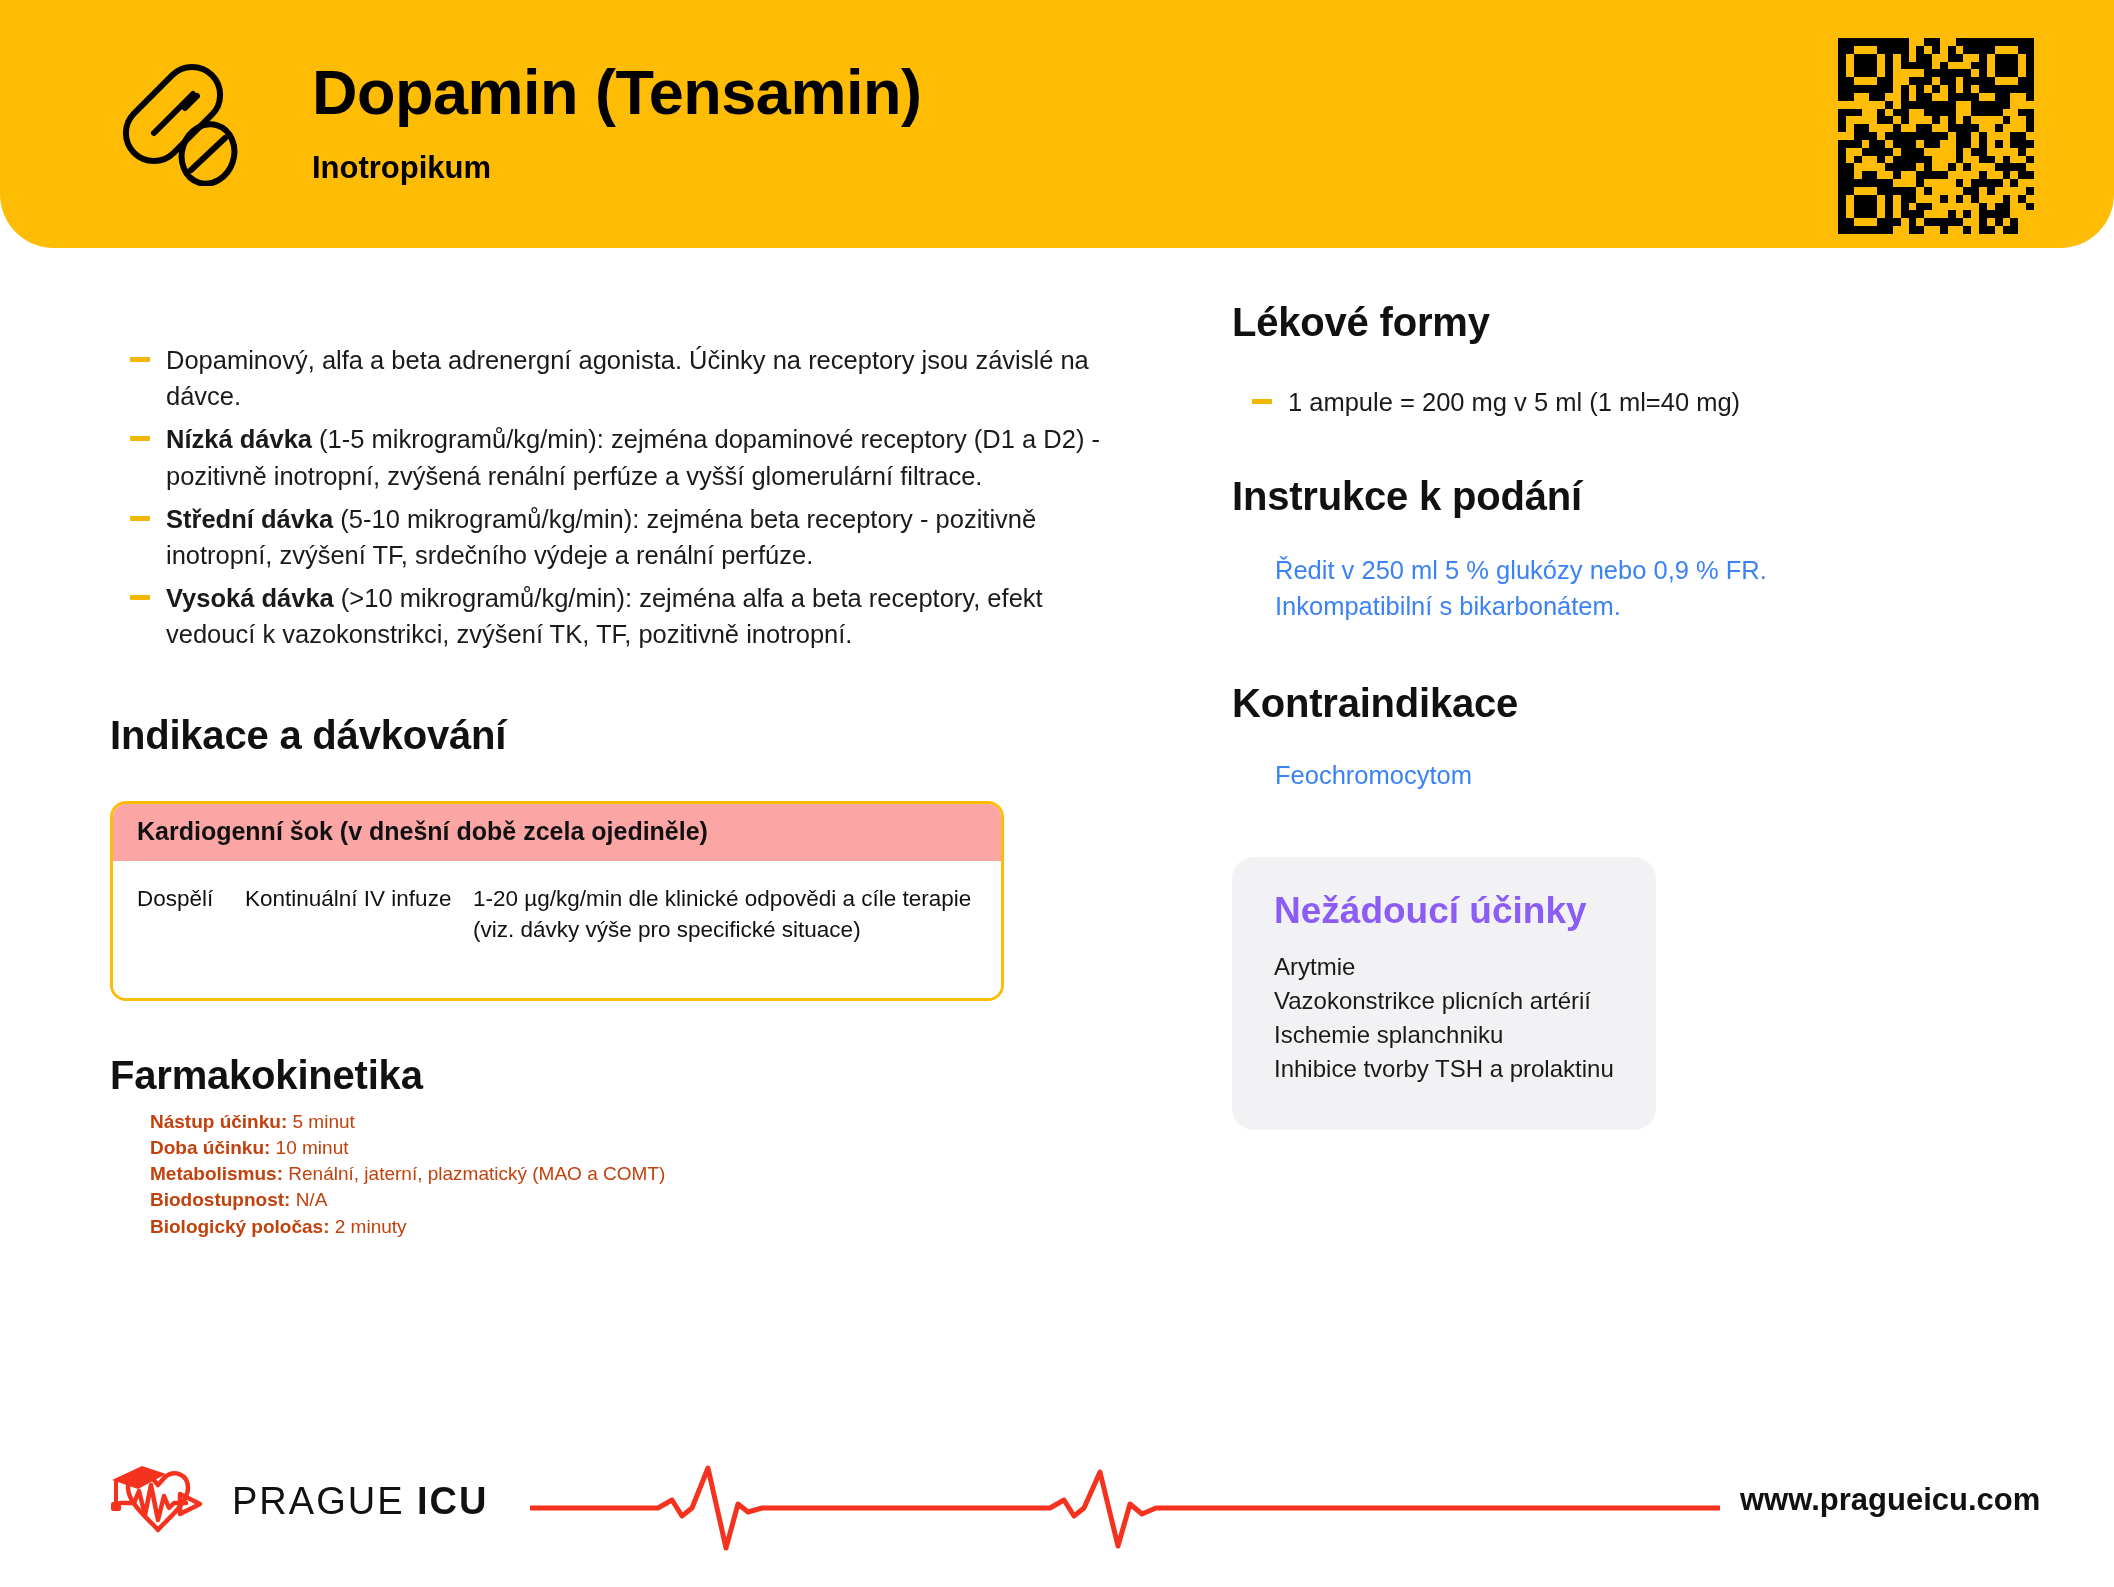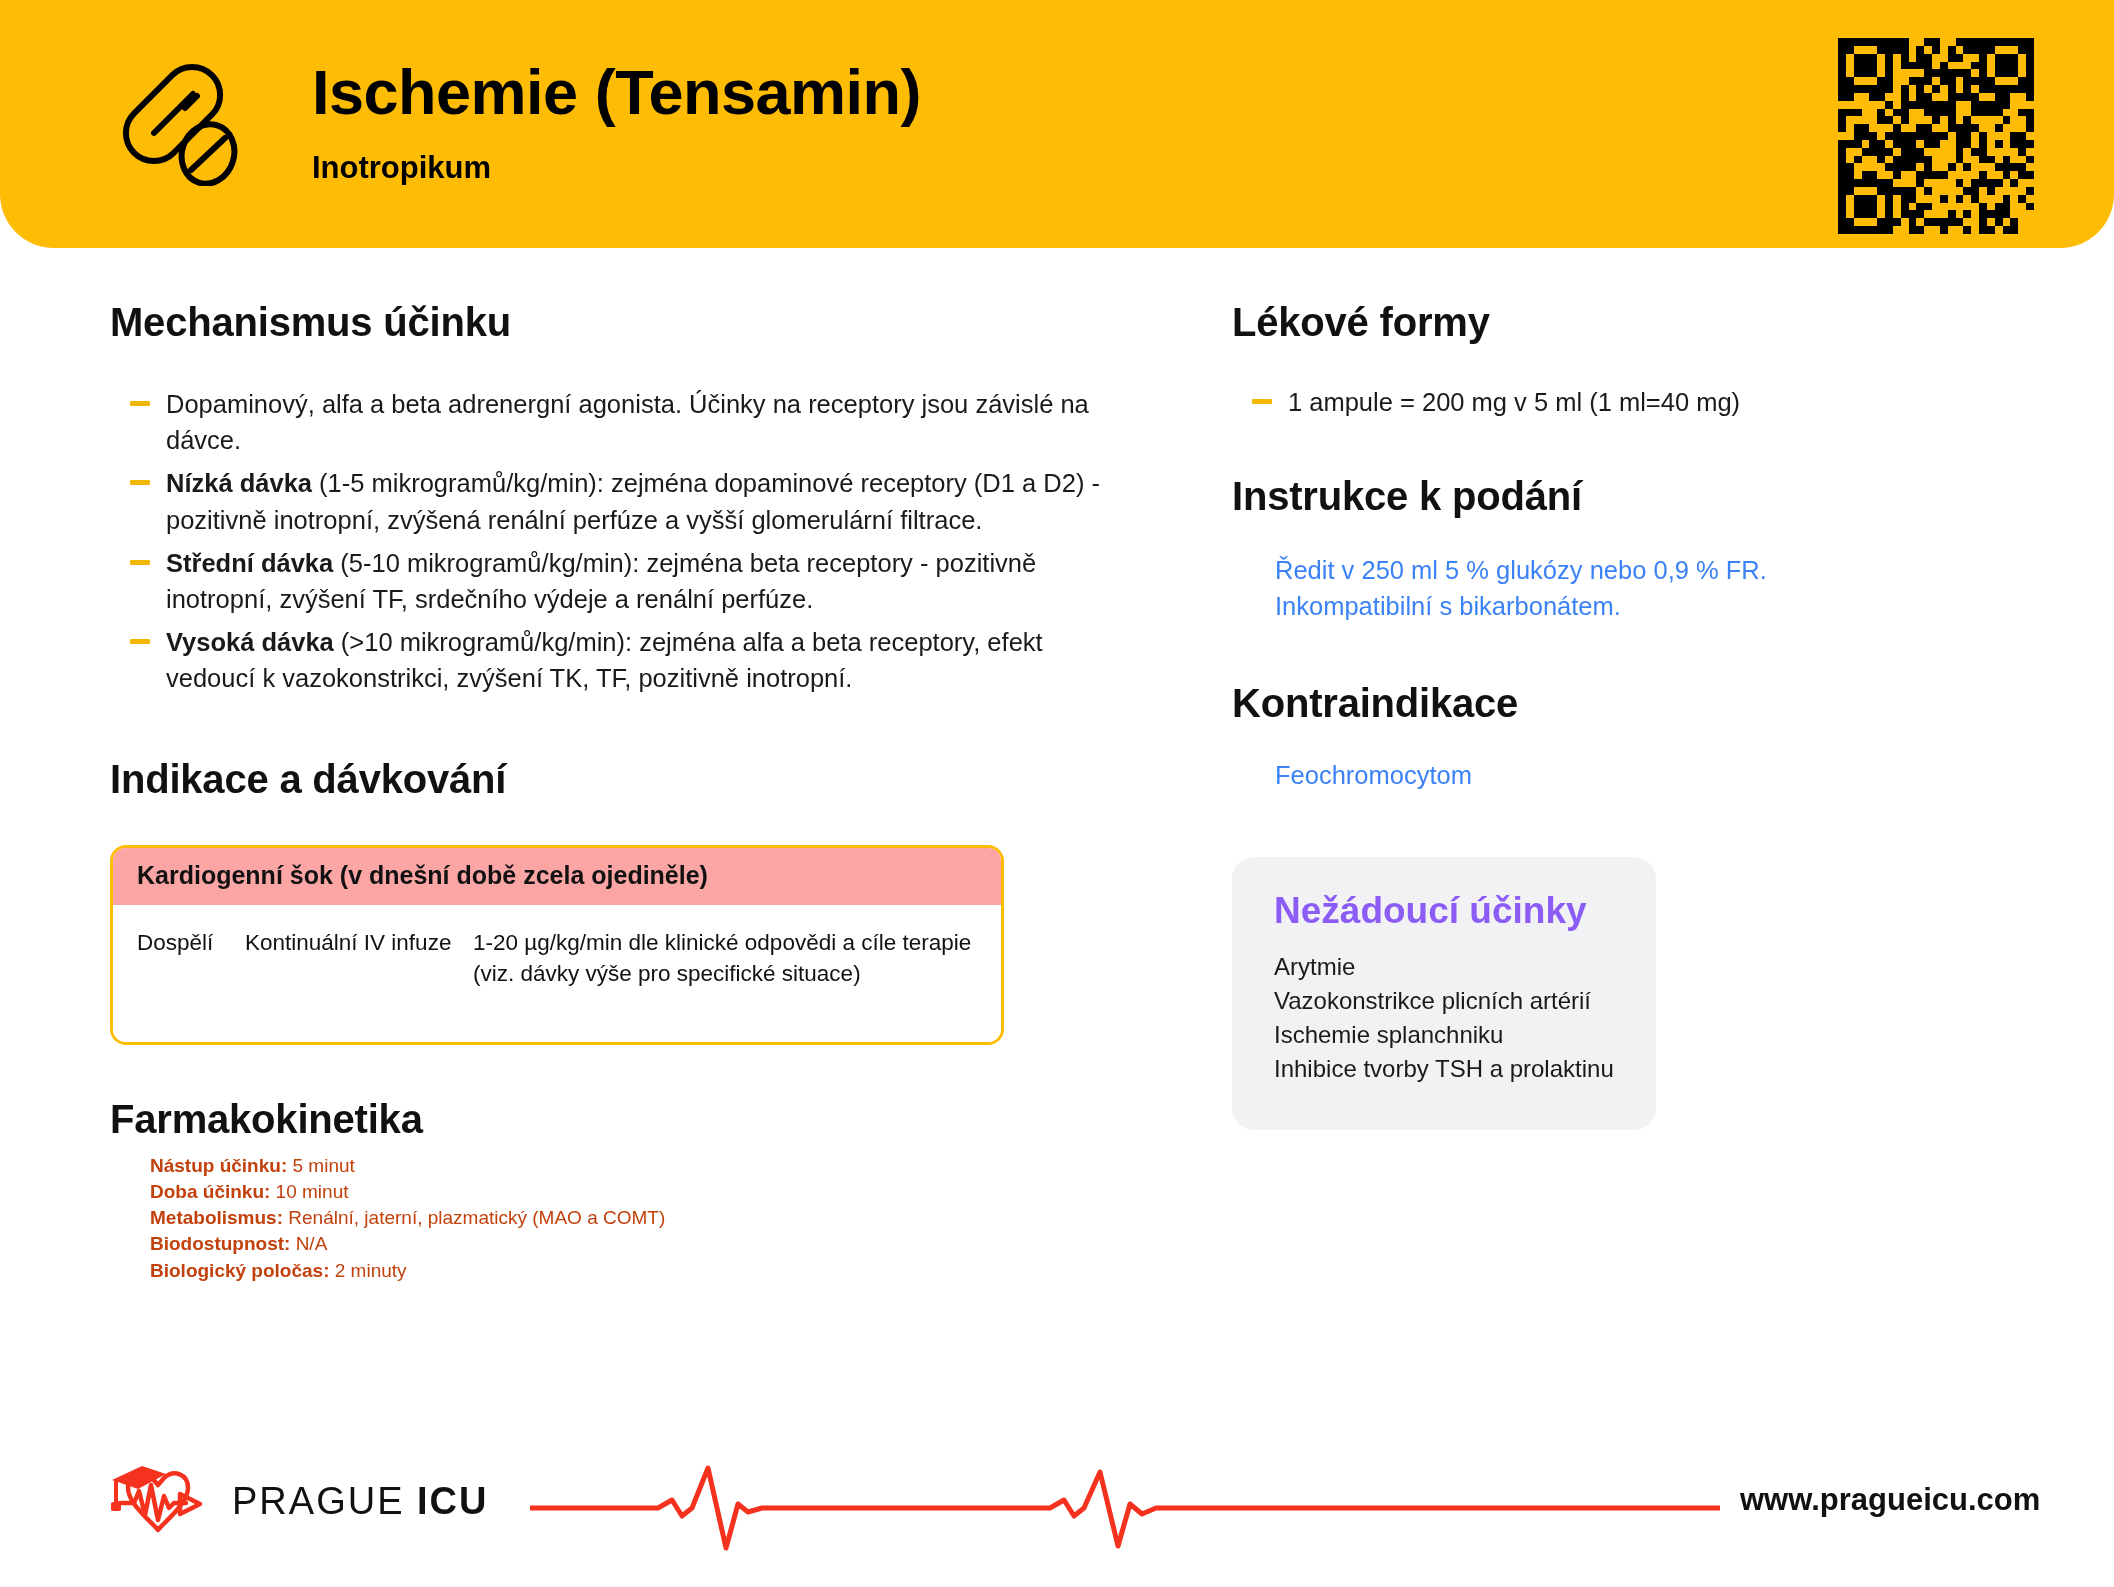--- a/index.html
+++ b/index.html
@@ -234,21 +234,21 @@
     <g fill="none" stroke="#000000" stroke-width="6" stroke-linecap="round">
       <rect x="6" y="24" width="110" height="56" rx="28" transform="rotate(-45 61 52)"></rect>
       <line x1="42" y1="71" x2="81" y2="32"></line>
       <line x1="73" y1="46" x2="85" y2="34" stroke-width="6"></line>
       <ellipse cx="96" cy="92" rx="26" ry="30" transform="rotate(18 96 92)"></ellipse>
       <line x1="79" y1="108" x2="113" y2="76"></line>
     </g>
   </svg>
 
   <div class="header-titles">
-    <div class="header-title">Ischemie (Tensamin)</div>
+    <div class="header-title">Dopamin (Tensamin)</div>
     <div class="header-subtitle">Inotropikum</div>
   </div>
 
   <div class="qr" id="qr">
       <i class="on"></i>
       <i class="on"></i>
       <i class="on"></i>
       <i class="on"></i>
       <i class="on"></i>
       <i class="on"></i>
@@ -869,21 +869,20 @@
       <i></i>
       <i class="on"></i>
       <i class="on"></i>
       <i></i>
       <i></i>
     </div>
 </div>
 
 <div class="col-left">
 
-  <h2 class="section">Mechanismus účinku</h2>
 
   <ul class="bullets" id="mechanism-list" style="margin-top:42px;">
       <li><span class="dash"></span><span>Dopaminový, alfa a beta adrenergní agonista. Účinky na receptory jsou závislé na dávce.</span></li>
       <li><span class="dash"></span><span class="b">Nízká dávka</span><span> (1-5 mikrogramů/kg/min): zejména dopaminové receptory (D1 a D2) - pozitivně inotropní, zvýšená renální perfúze a vyšší glomerulární filtrace.</span></li>
       <li><span class="dash"></span><span class="b">Střední dávka</span><span> (5-10 mikrogramů/kg/min): zejména beta receptory - pozitivně inotropní, zvýšení TF, srdečního výdeje a renální perfúze.</span></li>
       <li><span class="dash"></span><span class="b">Vysoká dávka</span><span> (&gt;10 mikrogramů/kg/min): zejména alfa a beta receptory, efekt vedoucí k vazokonstrikci, zvýšení TK, TF, pozitivně inotropní.</span></li>
     </ul>
 
   <h2 class="section" style="margin-top:60px;">Indikace a dávkování</h2>
 

